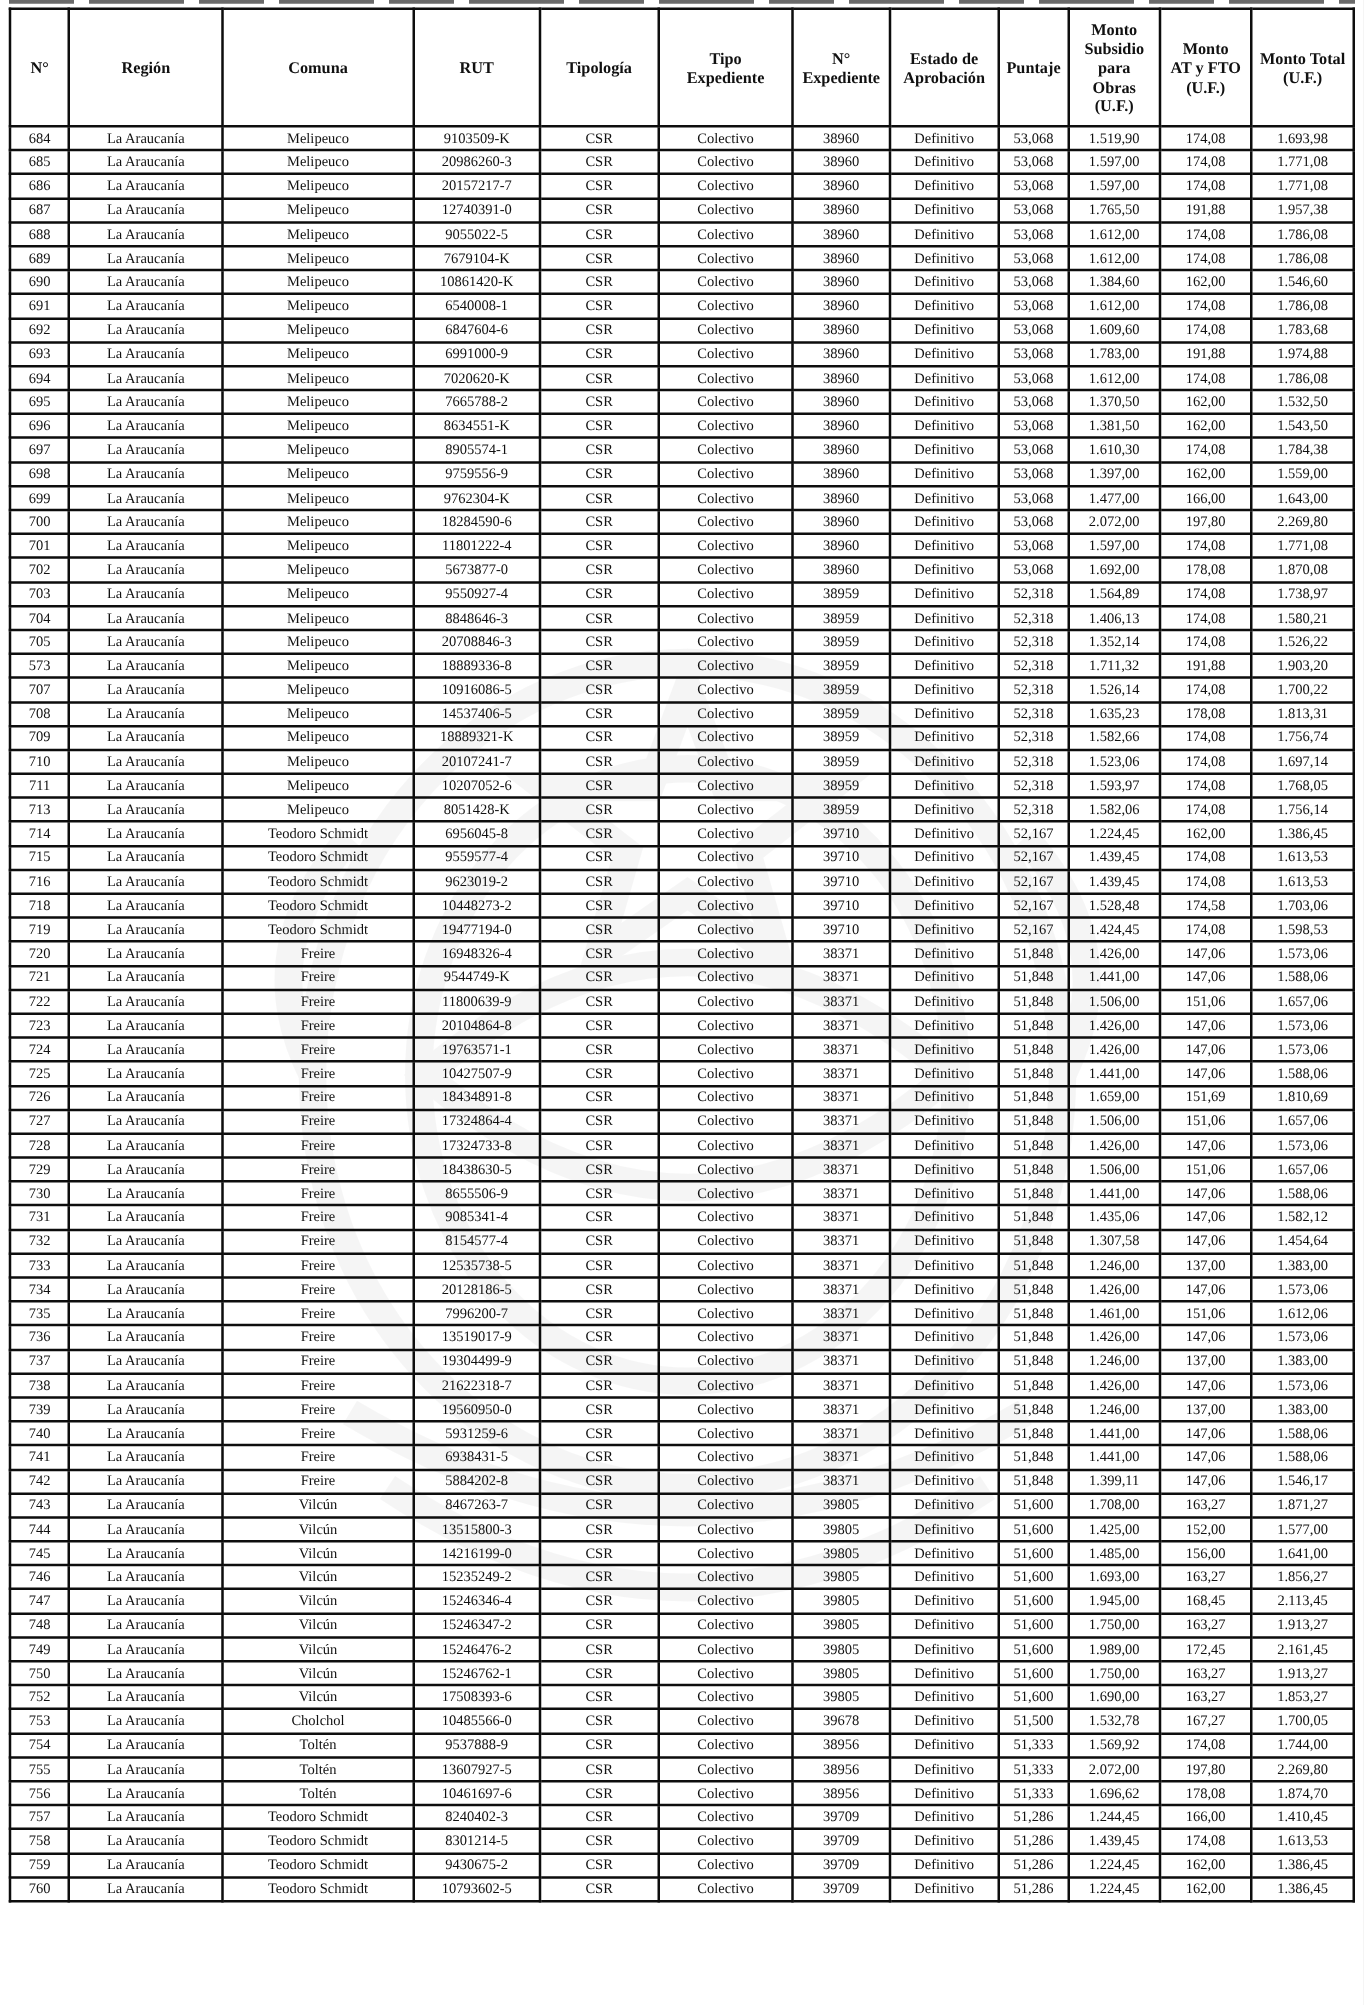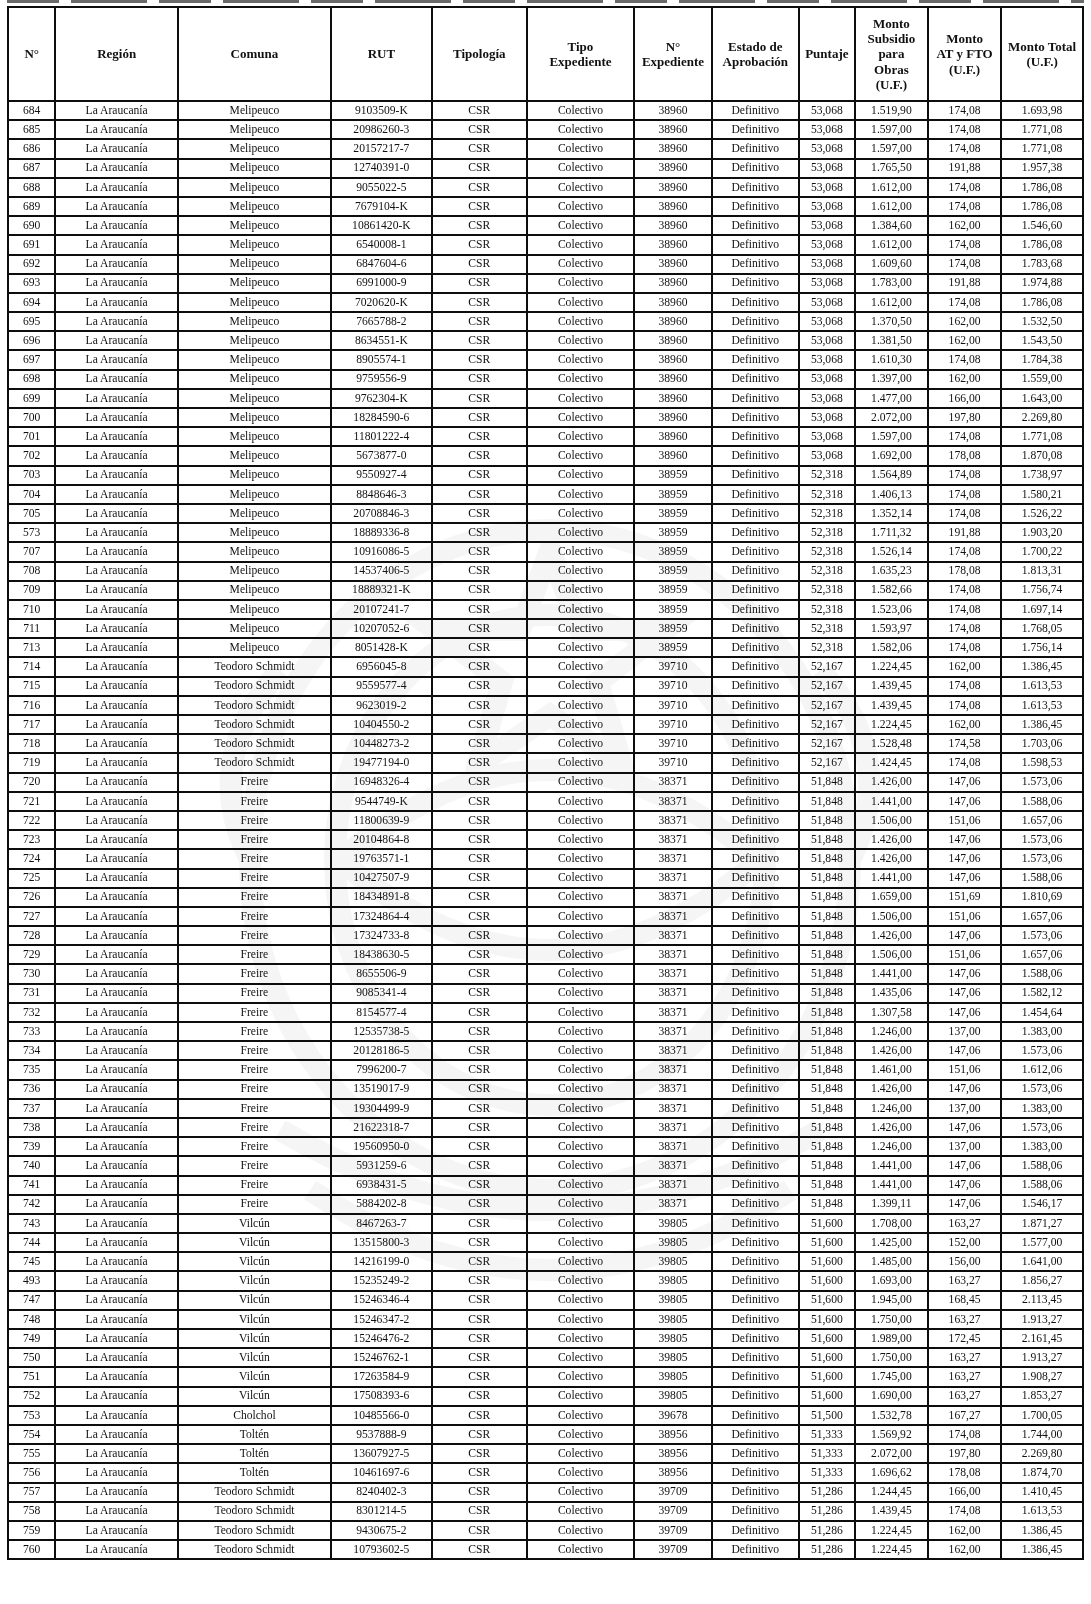--- a/index.html
+++ b/index.html
@@ -565,34 +565,20 @@
           <td>CSR</td>
           <td>Colectivo</td>
           <td>39710</td>
           <td>Definitivo</td>
           <td>52,167</td>
           <td>1.439,45</td>
           <td>174,08</td>
           <td>1.613,53</td>
         </tr>
         <tr>
-          <td>717</td>
-          <td>La Araucanía</td>
-          <td>Teodoro Schmidt</td>
-          <td>10404550-2</td>
-          <td>CSR</td>
-          <td>Colectivo</td>
-          <td>39710</td>
-          <td>Definitivo</td>
-          <td>52,167</td>
-          <td>1.224,45</td>
-          <td>162,00</td>
-          <td>1.386,45</td>
-        </tr>
-        <tr>
           <td>718</td>
           <td>La Araucanía</td>
           <td>Teodoro Schmidt</td>
           <td>10448273-2</td>
           <td>CSR</td>
           <td>Colectivo</td>
           <td>39710</td>
           <td>Definitivo</td>
           <td>52,167</td>
           <td>1.528,48</td>
@@ -971,21 +957,21 @@
           <td>CSR</td>
           <td>Colectivo</td>
           <td>39805</td>
           <td>Definitivo</td>
           <td>51,600</td>
           <td>1.485,00</td>
           <td>156,00</td>
           <td>1.641,00</td>
         </tr>
         <tr>
-          <td>493</td>
+          <td>746</td>
           <td>La Araucanía</td>
           <td>Vilcún</td>
           <td>15235249-2</td>
           <td>CSR</td>
           <td>Colectivo</td>
           <td>39805</td>
           <td>Definitivo</td>
           <td>51,600</td>
           <td>1.693,00</td>
           <td>163,27</td>
@@ -1039,34 +1025,20 @@
           <td>Vilcún</td>
           <td>15246762-1</td>
           <td>CSR</td>
           <td>Colectivo</td>
           <td>39805</td>
           <td>Definitivo</td>
           <td>51,600</td>
           <td>1.750,00</td>
           <td>163,27</td>
           <td>1.913,27</td>
-        </tr>
-        <tr>
-          <td>751</td>
-          <td>La Araucanía</td>
-          <td>Vilcún</td>
-          <td>17263584-9</td>
-          <td>CSR</td>
-          <td>Colectivo</td>
-          <td>39805</td>
-          <td>Definitivo</td>
-          <td>51,600</td>
-          <td>1.745,00</td>
-          <td>163,27</td>
-          <td>1.908,27</td>
         </tr>
         <tr>
           <td>752</td>
           <td>La Araucanía</td>
           <td>Vilcún</td>
           <td>17508393-6</td>
           <td>CSR</td>
           <td>Colectivo</td>
           <td>39805</td>
           <td>Definitivo</td>

